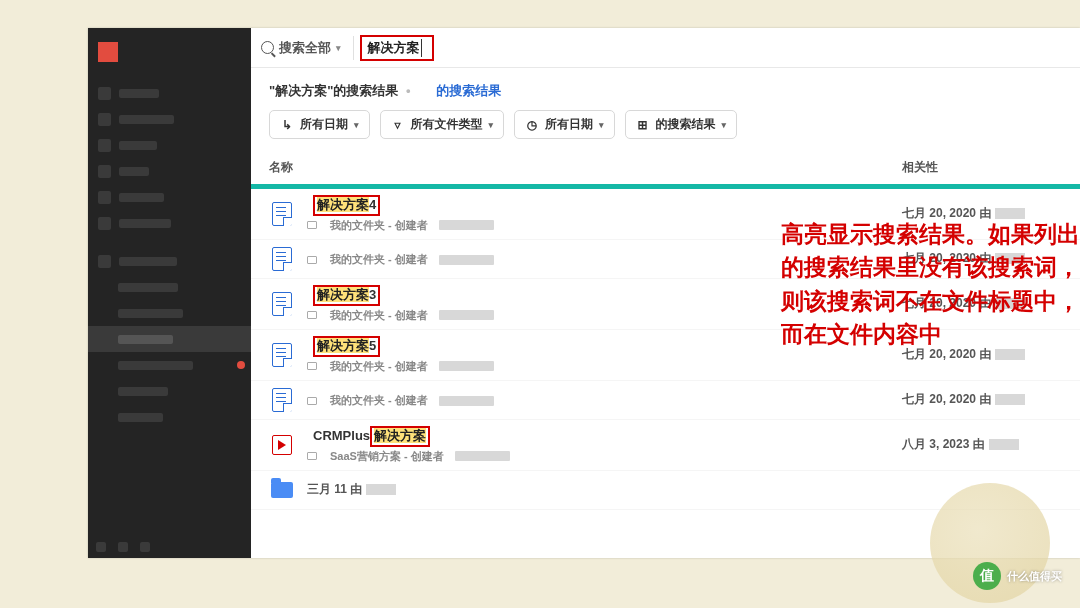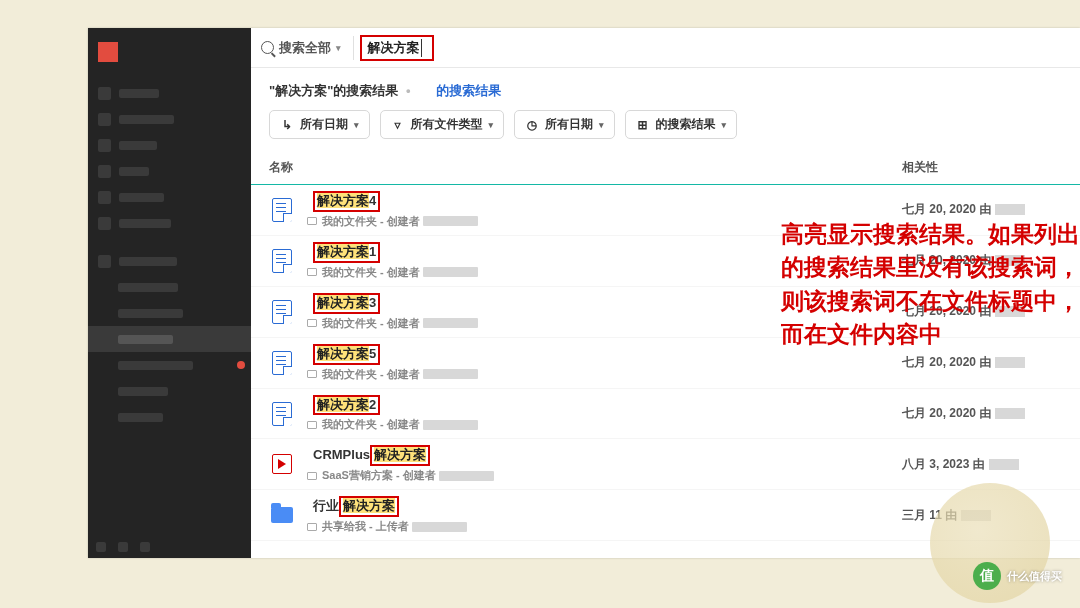--- a/index.html
+++ b/index.html
@@ -157,21 +157,21 @@
       color: #333;
       cursor: pointer;
     }
     .filter .fi { width: 14px; height: 14px; display: inline-flex; align-items: center; justify-content: center; font-size: 12px; color: #333;}
     .filter .chev { font-size: 9px; color: #666; }
     .list-header {
       display: flex;
       padding: 6px 18px 8px 18px;
       font-size: 12px;
       color: #555;
-      border-bottom: 1px solid #14b8a6;
+      border-bottom: 5px solid #14b8a6;
     }
     .list-header .col-name { flex: 1; }
     .list-header .col-rel { width: 160px; }
     .result-list { }
     .row {
       display: flex;
       align-items: center;
       padding: 6px 18px;
       border-bottom: 1px solid #f5f5f5;
     }
@@ -237,21 +237,21 @@
     }
     .row .col-name { flex: 1; min-width: 0; }
     .row .title { font-size: 13px; color: #333; display: inline-block; margin-left: 6px; }
     .row .title .hl { background: #ffe27a; color: #222; }
     .row .meta {
       font-size: 11px;
       color: #888;
       margin-top: 2px;
       display: flex;
       align-items: center;
-      gap: 3px;
+      gap: 11px;
     }
     .row .meta .fold {
       width: 10px; height: 8px;
       border: 1px solid #aaa;
       border-radius: 1px;
       display: inline-block;
       position: relative;
       margin-right: 2px;
     }
     .row .meta .redact {
@@ -457,21 +457,20 @@
           <div class="col-rel">
             <span>七月 20, 2020 由</span>
             <span class="redact"></span>
           </div>
         </div>
         <div class="row">
           <div class="file-icon">
             <div class="doc-icon"></div>
           </div>
           <div class="col-name">
-            <div><span class="red-box title"><span class="hl">解决方案</span>1</span></div>
             <div class="meta">
               <span class="fold"></span>
               <span>我的文件夹 - 创建者</span>
               <span class="redact" style="width: 55px;"></span>
             </div>
           </div>
           <div class="col-rel">
             <span>七月 20, 2020 由</span>
             <span class="redact"></span>
           </div>
@@ -508,21 +507,20 @@
           <div class="col-rel">
             <span>七月 20, 2020 由</span>
             <span class="redact"></span>
           </div>
         </div>
         <div class="row">
           <div class="file-icon">
             <div class="doc-icon"></div>
           </div>
           <div class="col-name">
-            <div><span class="red-box title"><span class="hl">解决方案</span>2</span></div>
             <div class="meta">
               <span class="fold"></span>
               <span>我的文件夹 - 创建者</span>
               <span class="redact" style="width: 55px;"></span>
             </div>
           </div>
           <div class="col-rel">
             <span>七月 20, 2020 由</span>
             <span class="redact"></span>
           </div>
@@ -541,28 +539,20 @@
           </div>
           <div class="col-rel">
             <span>八月 3, 2023 由</span>
             <span class="redact"></span>
           </div>
         </div>
         <div class="row">
           <div class="file-icon">
             <div class="folder-icon"></div>
           </div>
-          <div class="col-name">
-            <div><span class="title">行业<span class="red-box"><span class="hl">解决方案</span></span></span></div>
-            <div class="meta">
-              <span class="fold"></span>
-              <span>共享给我 - 上传者</span>
-              <span class="redact" style="width: 55px;"></span>
-            </div>
-          </div>
           <div class="col-rel">
             <span>三月 11 由</span>
             <span class="redact"></span>
           </div>
         </div>
       </div>
 
     <div class="annotation">高亮显示搜索结果。如果列出的搜索结果里没有该搜索词，则该搜索词不在文件标题中，而在文件内容中</div>
 
   </div>

